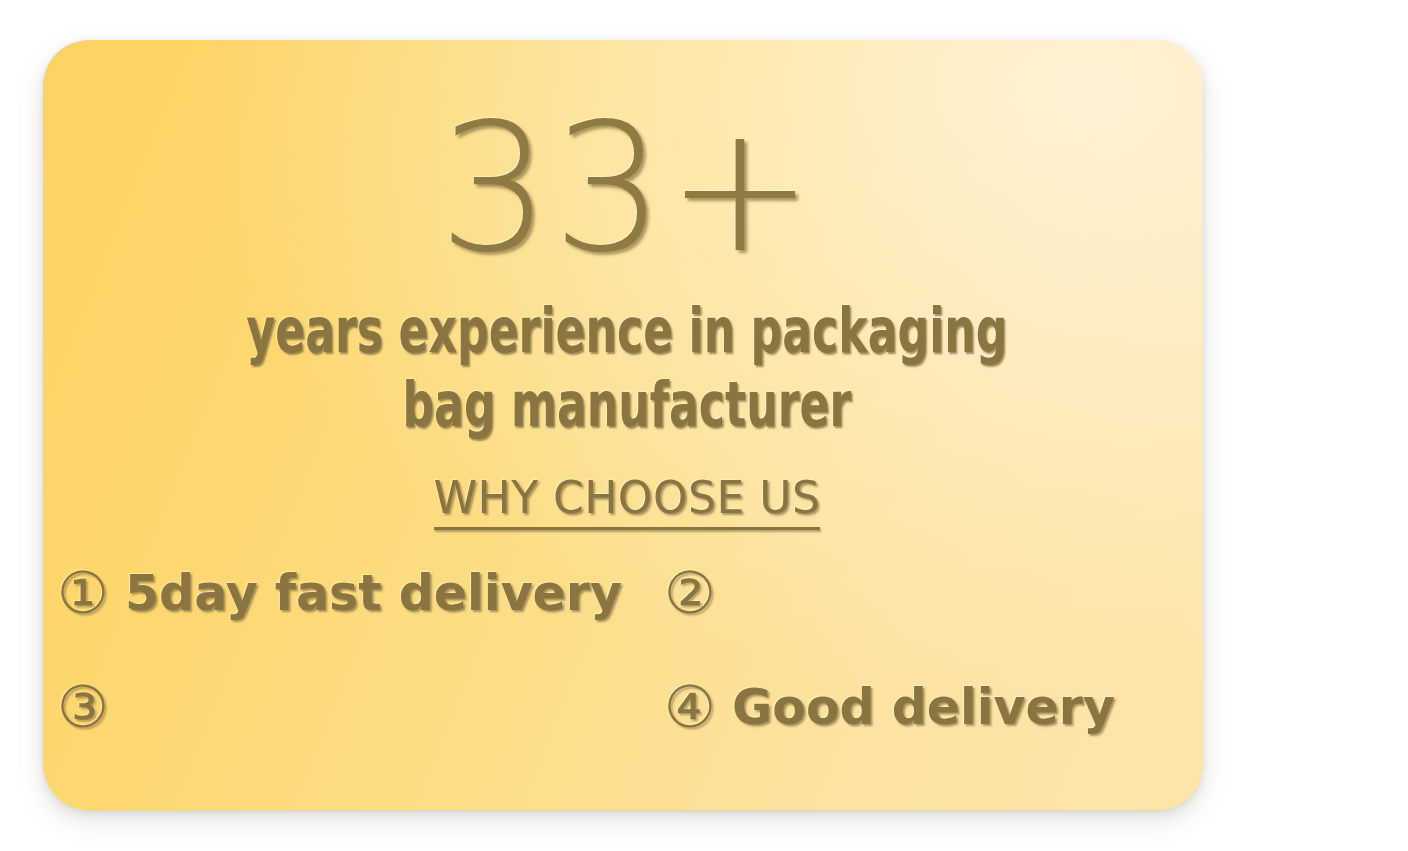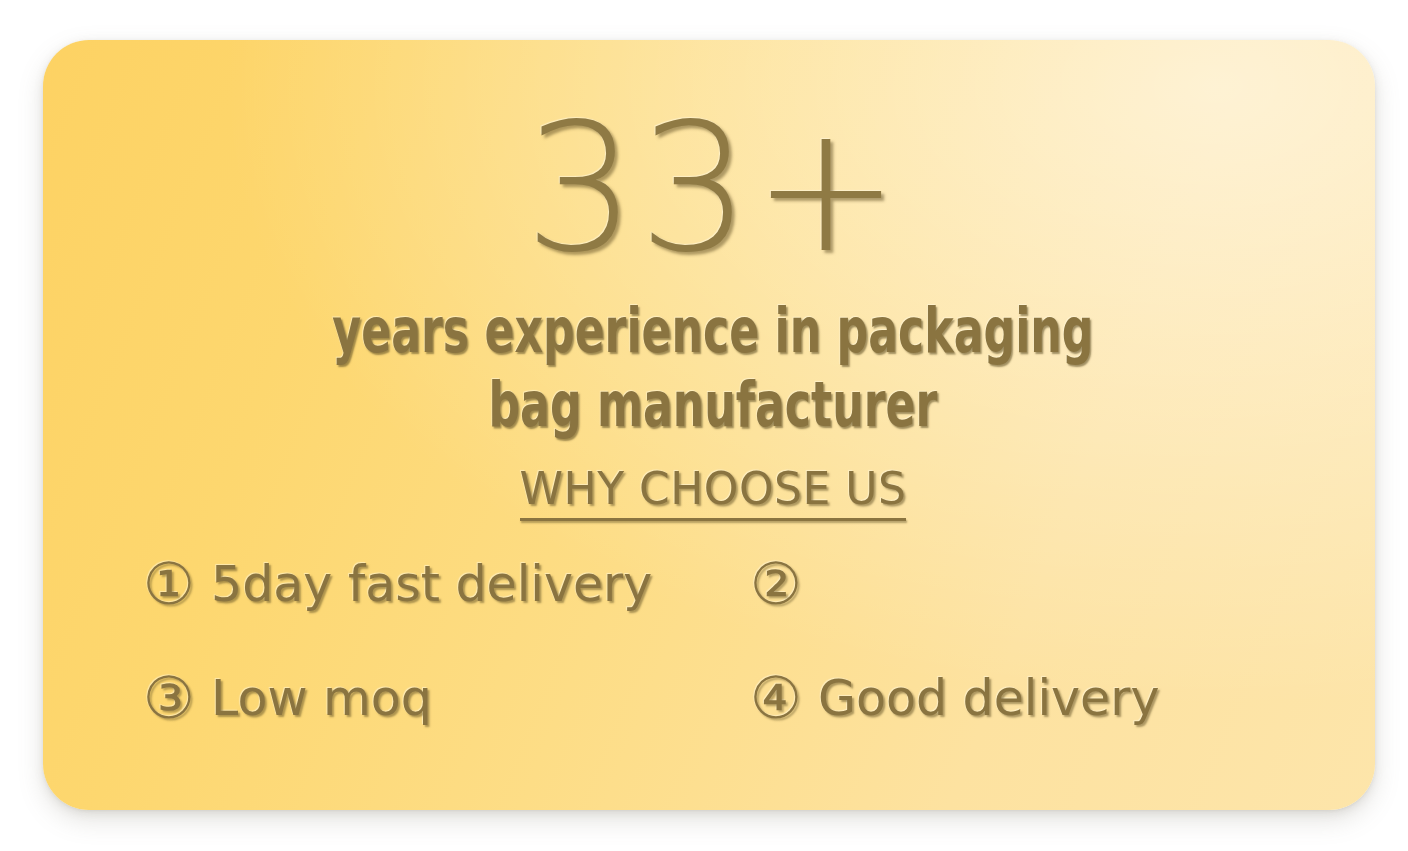--- a/index.html
+++ b/index.html
@@ -22,21 +22,21 @@
     width: 1408px;
     height: 851px;
     background: #ffffff;
   }
 
   
   .promo-card {
     position: absolute;
     left: 43px;
     top: 40px;
-    width: 1332px;
+    width: 1160px;
     height: 770px;
     border-radius: 46px;
     background:
       radial-gradient(120% 130% at 88% 6%,
           rgba(255,255,255,0.55) 0%,
           rgba(255,255,255,0.28) 32%,
           rgba(255,255,255,0.00) 62%),
       linear-gradient(112deg,
           #fdd263 0%,
           #fdd76f 22%,
@@ -95,21 +95,21 @@
       -1px -1px 1px rgba(255,250,226,0.55);
   }
   .subtitle .line { display: block; }
 
   
   .section-heading {
     font-family: "DejaVu Sans", sans-serif;
     font-weight: 400;
     font-size: 44px;
     letter-spacing: 0.5px;
-    margin-top: 22px;
+    margin-top: 31px;
     position: relative;
     padding-bottom: 7px;
     color: #8a7440;
     text-shadow:
       2px 2px 2px rgba(92,76,34,0.50),
       -1px -1px 1px rgba(255,250,226,0.55);
     white-space: nowrap;
   }
   .section-heading::after {
     content: "";
@@ -148,21 +148,21 @@
     line-height: 1;
     color: #8a7440;
     text-shadow:
       2px 2px 2px rgba(92,76,34,0.42),
       -1px -1px 1px rgba(255,250,226,0.50);
     flex: 0 0 auto;
   }
 
   .benefit-label {
     font-family: "DejaVu Sans", sans-serif;
-    font-weight: 400;
+    font-weight: 700;
     font-size: 49px;
     line-height: 1.05;
     color: #8a7440;
     text-shadow:
       2px 2px 2px rgba(92,76,34,0.50),
       -1px -1px 1px rgba(255,250,226,0.55);
     white-space: nowrap;
   }
 </style>
 </head>
@@ -187,21 +187,20 @@
         <span class="benefit-marker">①</span>
         <span class="benefit-label">5day fast delivery</span>
       </div>
 
       <div class="benefit col-right">
         <span class="benefit-marker">②</span>
       </div>
 
       <div class="benefit">
         <span class="benefit-marker">③</span>
-        <span class="benefit-label">Low moq</span>
       </div>
 
       <div class="benefit col-right">
         <span class="benefit-marker">④</span>
         <span class="benefit-label">Good delivery</span>
       </div>
 
     </div>
 
   </div>

